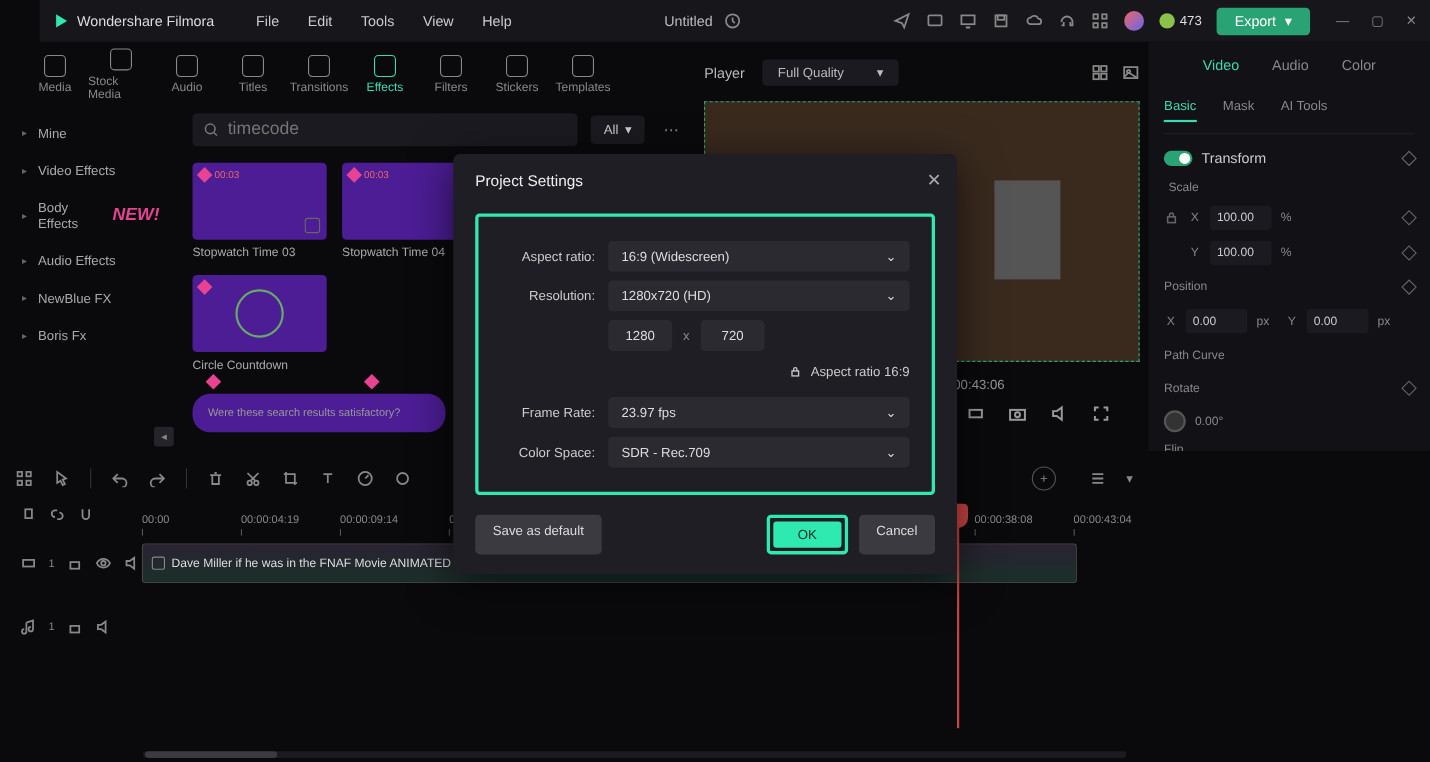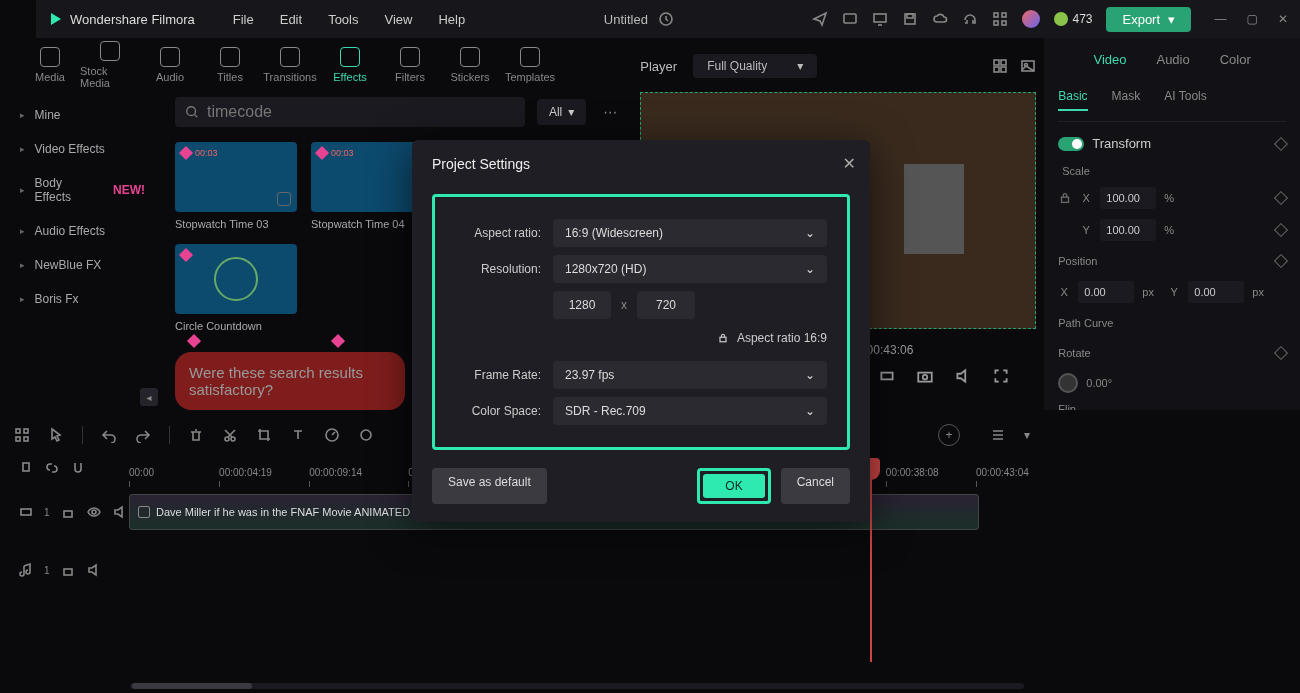--- a/index.html
+++ b/index.html
@@ -25,40 +25,40 @@
 .leftcol { width: 633px; display: flex; flex-direction: column; }
 .tabs-row { height: 60px; display: flex; align-items: center; gap: 0; padding: 0 20px; }
 .tab { width: 60px; display: flex; flex-direction: column; align-items: center; gap: 4px; color: #888; font-size: 11px; cursor: pointer; }
 .tab.active { color: #3dd9b0; }
 .tab .ico { width: 20px; height: 20px; border: 1.5px solid currentColor; border-radius: 4px; }
 
 .left-body { flex: 1; display: flex; }
 .cat-list { width: 165px; padding: 6px 0; }
 .cat-item { padding: 10px 20px; display: flex; align-items: center; gap: 10px; color: #aaa; font-size: 12px; cursor: pointer; }
 .cat-item .caret { font-size: 9px; color: #666; }
-.new-badge { color: #e84393; font-size: 12px; font-weight: 600; margin-left: 4px; }
+.new-badge { color: #e84393; font-size: 16px; font-weight: 600; margin-left: 4px; font-style: italic; }
 
 .browser { flex: 1; display: flex; flex-direction: column; padding: 0 10px; }
 .search-row { display: flex; align-items: center; gap: 12px; height: 40px; }
 .search-box { flex: 1; background: #1a1a20; border-radius: 4px; height: 30px; display: flex; align-items: center; padding: 0 10px; gap: 8px; color: #777; }
 .search-box input { background: transparent; border: none; outline: none; color: #ccc; font-size: 16px; flex: 1; }
 .all-drop { background: #1a1a20; padding: 6px 12px; border-radius: 4px; color: #ccc; font-size: 12px; display: flex; gap: 6px; align-items: center; }
 .more-dots { width: 24px; text-align: center; color: #888; font-size: 14px; cursor: pointer; }
 
 .thumbs { display: flex; flex-wrap: wrap; gap: 14px; padding-top: 10px; }
 .thumb { width: 122px; }
-.thumb-img { width: 122px; height: 70px; background: #0c4a6e; border-radius: 4px; position: relative; }
+.thumb-img { width: 122px; height: 70px; background: #4c1d95; border-radius: 4px; position: relative; }
 .thumb-badge { position: absolute; top: 6px; left: 6px; display: flex; align-items: center; gap: 4px; }
 .gem { width: 10px; height: 10px; background: #e84393; transform: rotate(45deg); }
 .tdur { color: #e66; font-size: 9px; }
 .dl-ic { position: absolute; bottom: 6px; right: 6px; width: 14px; height: 14px; border: 1px solid #666; border-radius: 3px; }
 .thumb-label { color: #aaa; font-size: 11px; margin-top: 6px; }
 .circle-thumb .thumb-img::after { content: ""; position: absolute; top: 50%; left: 50%; width: 40px; height: 40px; border: 2px solid #6a6; border-radius: 50%; transform: translate(-50%,-50%); }
 
-.satisfactory { margin-top: 6px; background: #7f1d1d; padding: 12px 14px; border-radius: 16px; color: #999; font-size: 15px; width: 230px; }
+.satisfactory { margin-top: 6px; background: #4c1d95; padding: 12px 14px; border-radius: 16px; color: #999; font-size: 10px; width: 230px; }
 .collapse-chip { position: absolute; left: 140px; top: 388px; width: 18px; height: 18px; background: #24242a; border-radius: 3px; display: flex; align-items: center; justify-content: center; color: #888; font-size: 10px; cursor: pointer; }
 
 
 .preview-col { flex: 1; padding: 10px 8px 0 8px; position: relative; }
 .player-row { display: flex; align-items: center; gap: 16px; height: 36px; }
 .player-label { color: #bbb; font-size: 13px; }
 .quality-drop { background: #1a1a20; padding: 5px 14px; border-radius: 4px; color: #bbb; font-size: 12px; display: flex; gap: 30px; align-items: center; }
 .player-right { margin-left: auto; display: flex; gap: 12px; color: #777; }
 .preview { margin-top: 8px; width: 396px; height: 237px; background: #3a2a1e; border: 1px dashed #2aa374; position: relative; }
 .preview::after { content:""; position:absolute; right:18%; top:30%; width:60px; height:90px; background:#555; }

